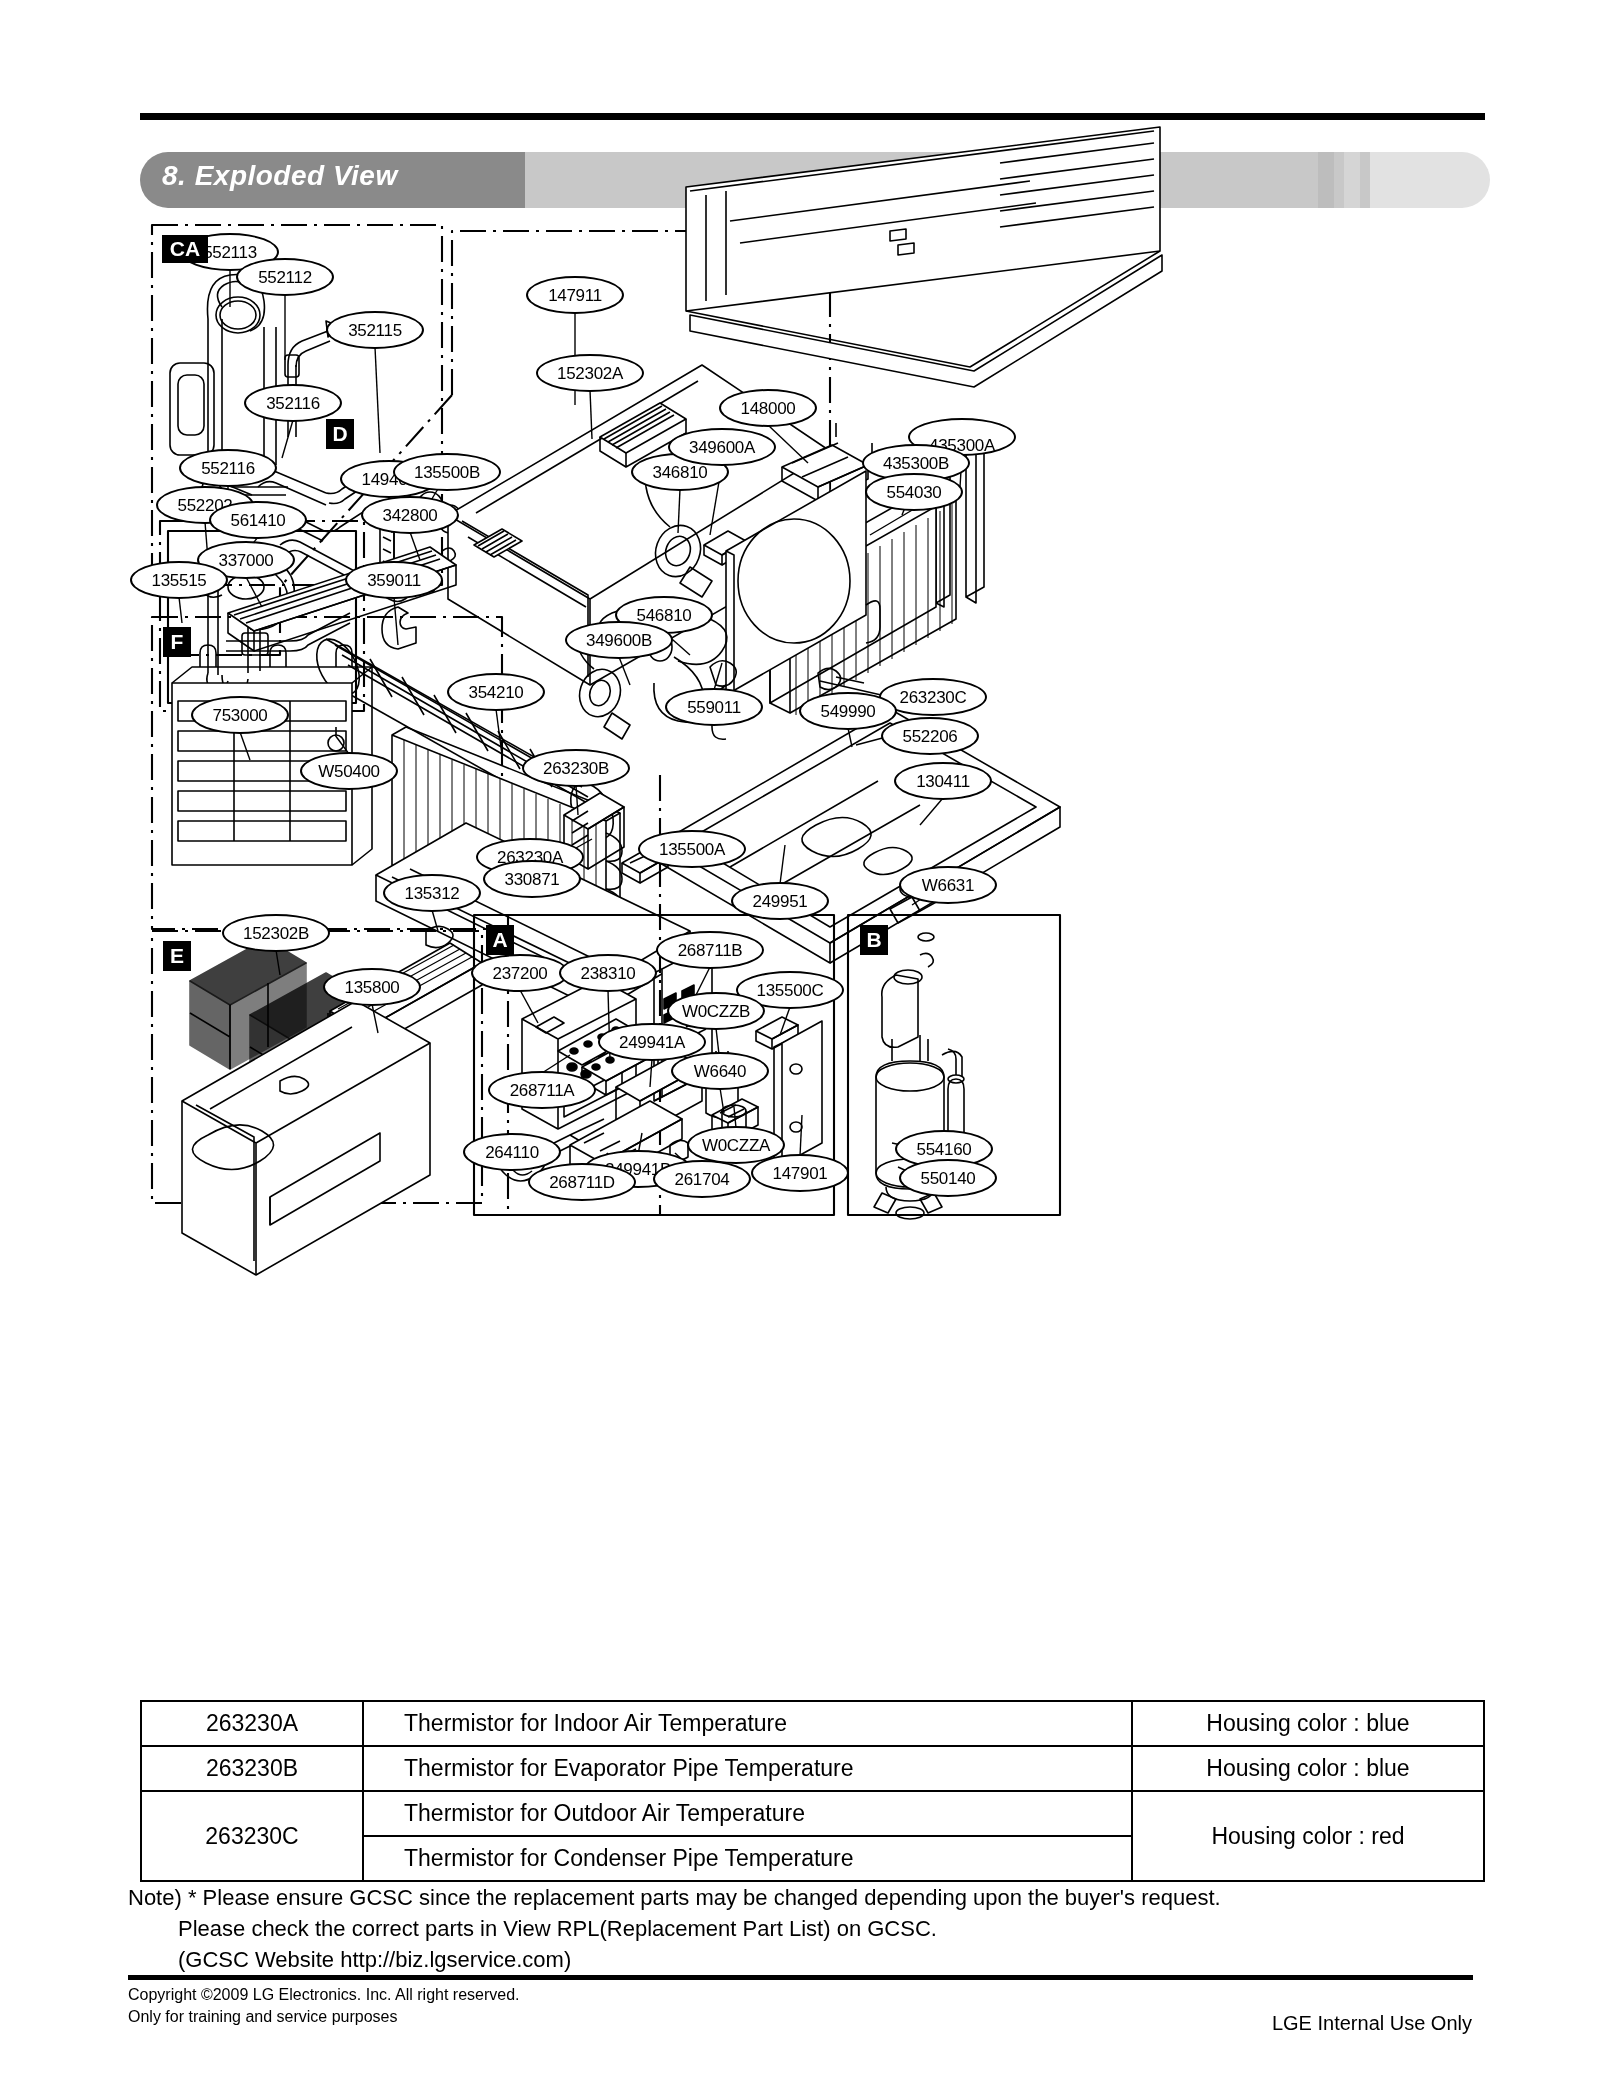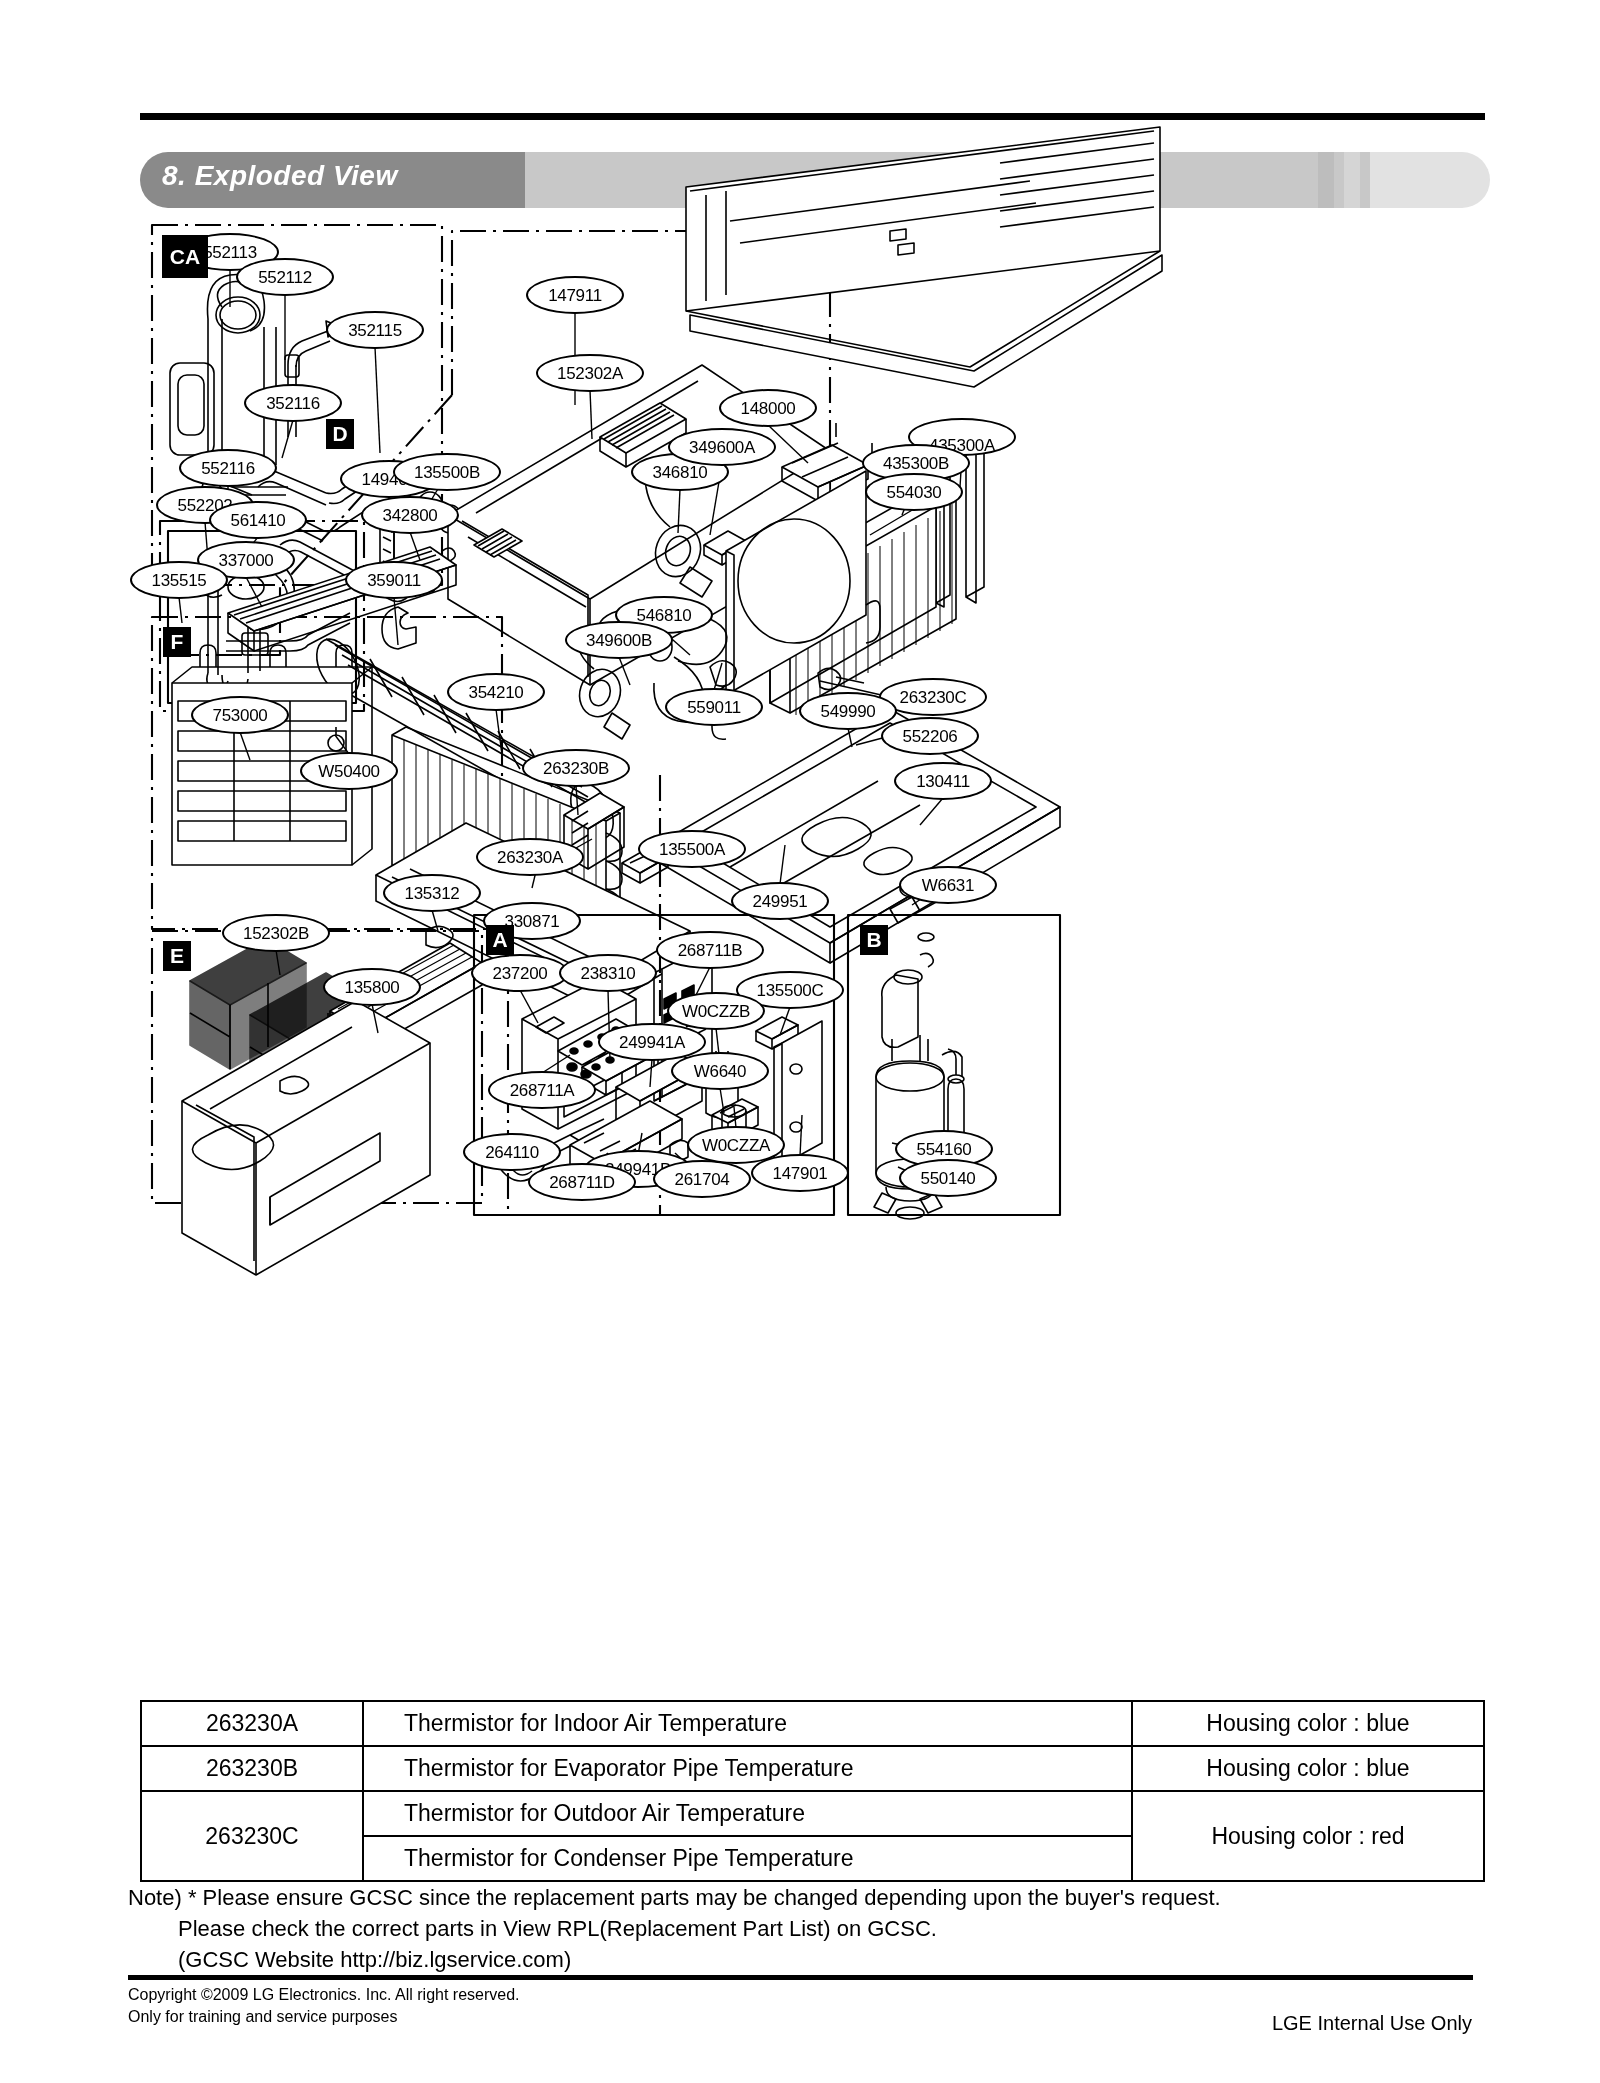--- a/index.html
+++ b/index.html
@@ -515,21 +515,21 @@
 
           <path d="M826 864 q-8 0 -8 10 l0 70 q0 10 8 10 q8 0 8 -10 l0 -70 q0 -10 -8 -10 z" fill="#fff"></path>
           <ellipse cx="826" cy="864" rx="8" ry="4"></ellipse>
           <path d="M826 860 l0 -16 q0 -8 -8 -10"></path>
 
           <path d="M812 840 q14 -8 20 2 l0 20"></path>
         </g>
       </g>
     </svg>
 
-    <div class="pbox" style="left:32px;top:20px;width:46px;height:43px;">
+    <div class="pbox" style="left:32px;top:20px;width:46px;height:28px;">
       <span>CA</span>
     </div>
     <div class="pbox" style="left:196px;top:204px;width:28px;height:30px;">
       <span>D</span>
     </div>
     <div class="pbox" style="left:33px;top:412px;width:28px;height:30px;">
       <span>F</span>
     </div>
     <div class="pbox" style="left:33px;top:726px;width:28px;height:30px;">
       <span>E</span>
@@ -698,21 +698,21 @@
         </div>
         <div class="callout c7" style="left: 400px; top: 642px;">
           <span>263230A</span>
         </div>
         <div class="callout c7" style="left: 562px; top: 634px;">
           <span>135500A</span>
         </div>
         <div class="callout c6" style="left: 650px; top: 686px;">
           <span>249951</span>
         </div>
-        <div class="callout c6" style="left: 402px; top: 706px; justify-content: center;">
+        <div class="callout c6" style="left: 402px; top: 664px; justify-content: center;">
           <span>330871</span>
         </div>
         <div class="callout c6" style="left: 302px; top: 678px;">
           <span>135312</span>
         </div>
         <div class="callout c6" style="left: 818px; top: 670px;">
           <span>W6631</span>
         </div>
         <div class="callout c7" style="left: 146px; top: 718px;">
           <span>152302B</span>

